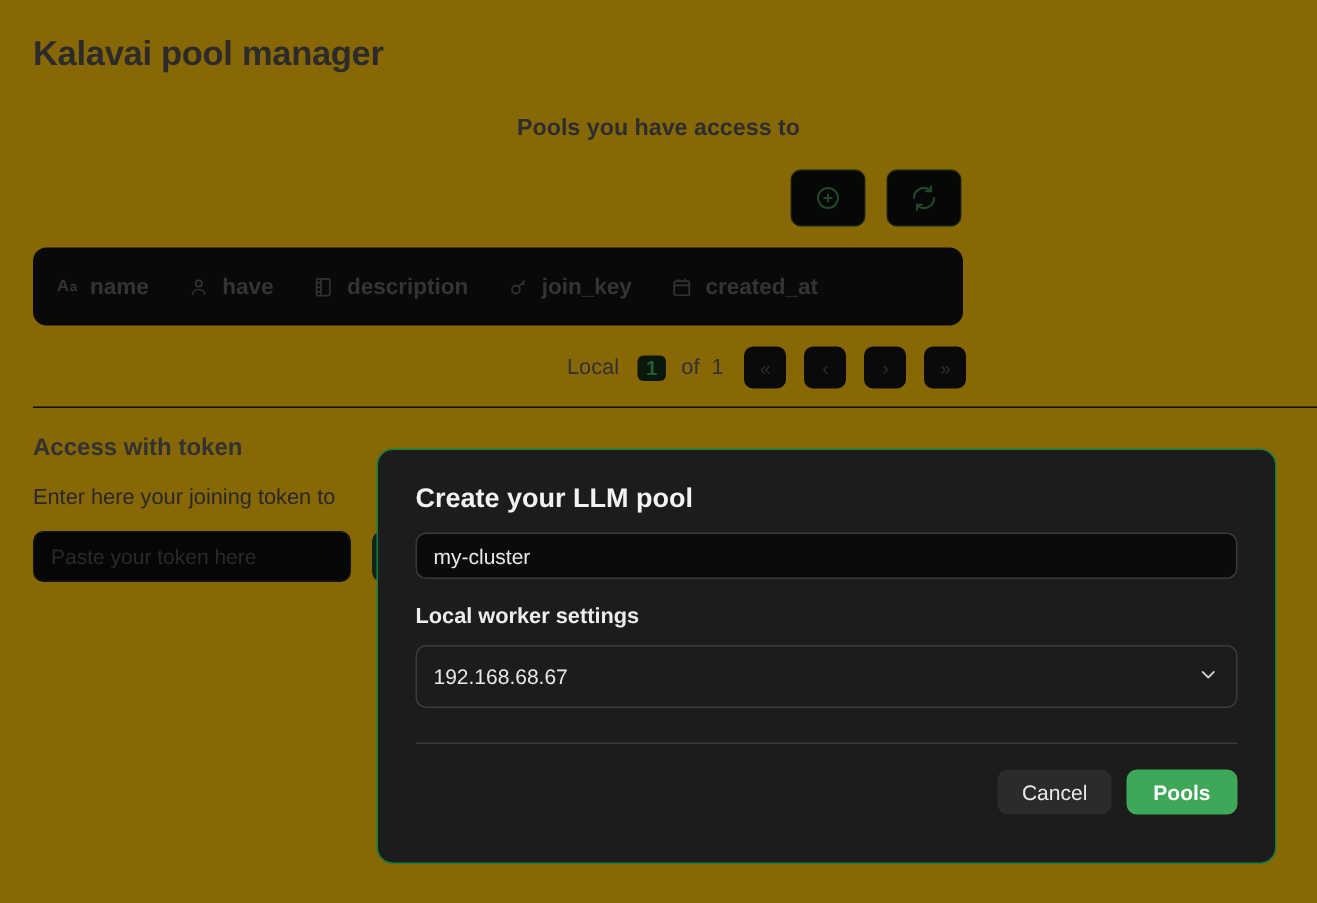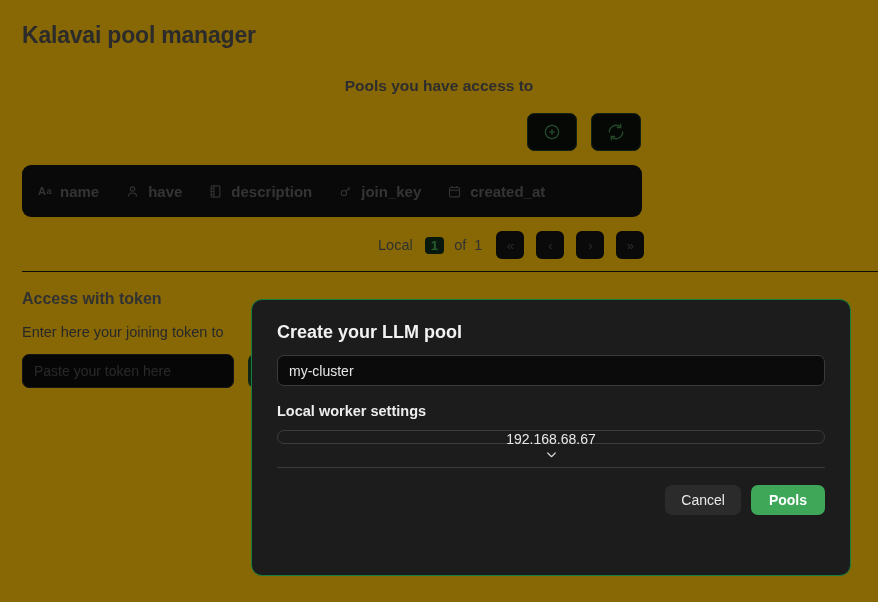--- a/index.html
+++ b/index.html
@@ -159,28 +159,28 @@
     margin: 12px 0 0 0;
     font-family: "Liberation Sans", sans-serif;
     outline: none;
     display: flex; align-items: center;
   }
   .field-label {
     font-size: 14.5px; font-weight: bold; color: #ededed;
     margin: 17px 0 0 0;
   }
   .select {
-    width: 100%; height: 14px;
+    width: 100%; height: 42px;
     background: #1c1c1c;
     border: 1px solid #3c3c3c;
     border-radius: 7px;
     color: #e8e8e8; font-size: 14px;
     padding: 0 11px;
     margin: 11px 0 0 0;
-    display: flex; align-items: center; justify-content: space-between; flex-direction: column;
+    display: flex; align-items: center; justify-content: space-between;
   }
   .modal-divider {
     width: 100%; height: 1px; background: #3a3a3a;
     margin: 23px 0 0 0;
   }
   .modal-actions {
     display: flex; justify-content: flex-end; align-items: center;
     gap: 10px; margin: 17px 0 0 0;
   }
   .btn-cancel {

